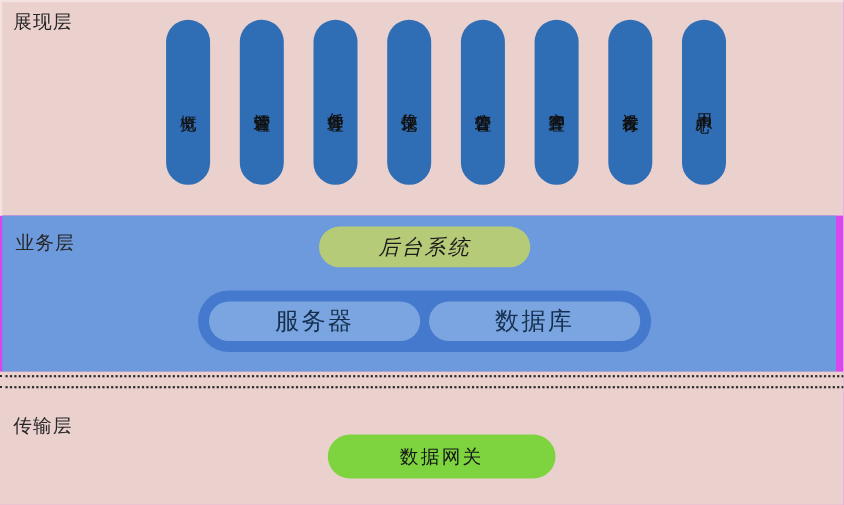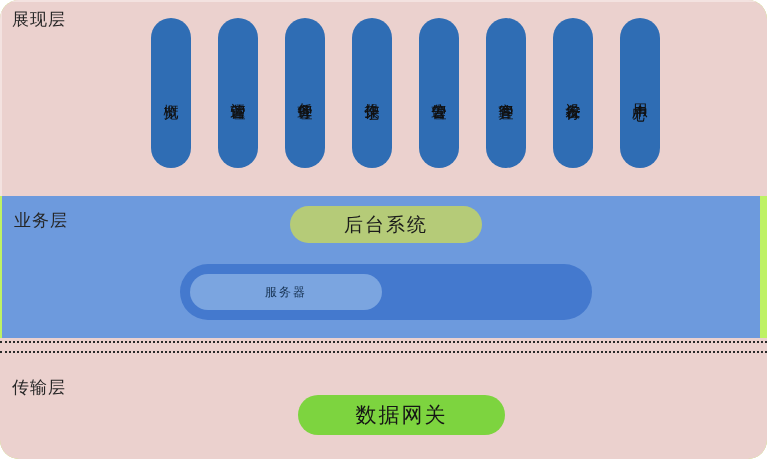--- a/index.html
+++ b/index.html
@@ -9,23 +9,22 @@
   }
   body {
     font-family: "DejaVu Sans", "Liberation Sans", sans-serif;
   }
 
   #diagram {
     position: relative;
     width: 767px;
     height: 459px;
     overflow: hidden;
-    background: #bef264;
-    box-sizing: border-box;
-    border-radius: 19px;
+    background: #d946ef;
+    box-sizing: border-box;
   }
 
   
   .band {
     position: absolute;
     left: 0;
     width: 767px;
     box-sizing: border-box;
   }
   .band-presentation {
@@ -125,20 +124,21 @@
     position: absolute;
     left: 290px;
     top: 206px;
     width: 192px;
     height: 37px;
     background: #b5cb78;
     border-radius: 19px;
     display: flex;
     align-items: center;
     justify-content: center;
+    font-style: italic;
   }
   .backend-pill span {
     font-size: 19px;
     color: #1b1b1b;
     letter-spacing: 2px;
     font-family: "DejaVu Serif", "Liberation Serif", serif;
   }
 
   
   .infra-group {
@@ -158,41 +158,41 @@
   .infra-pill {
     width: 192px;
     height: 36px;
     background: #7ba5e0;
     border-radius: 18px;
     display: flex;
     align-items: center;
     justify-content: center;
   }
   .infra-pill span {
-    font-size: 12px;
+    font-size: 22px;
     color: #15304f;
     letter-spacing: 2px;
     font-family: "DejaVu Serif", "Liberation Serif", serif;
   }
 
   
   .gateway-pill {
     position: absolute;
     left: 298px;
     top: 395px;
     width: 207px;
     height: 40px;
     background: #7dd43f;
     border-radius: 20px;
     display: flex;
     align-items: center;
     justify-content: center;
   }
   .gateway-pill span {
-    font-size: 21px;
+    font-size: 17px;
     color: #151515;
     letter-spacing: 2px;
     font-family: "DejaVu Serif", "Liberation Serif", serif;
   }
 </style>
 </head>
 <body>
 
 <div id="diagram">
 
@@ -237,19 +237,22 @@
   </div>
 
   <div class="backend-pill">
     <span>后台系统</span>
   </div>
 
   <div class="infra-group">
     <div class="infra-pill">
       <span>服务器</span>
     </div>
+    <div class="infra-pill">
+      <span>数据库</span>
+    </div>
   </div>
 
   <div class="gateway-pill">
     <span>数据网关</span>
   </div>
 
 </div>
 
 </body></html>

